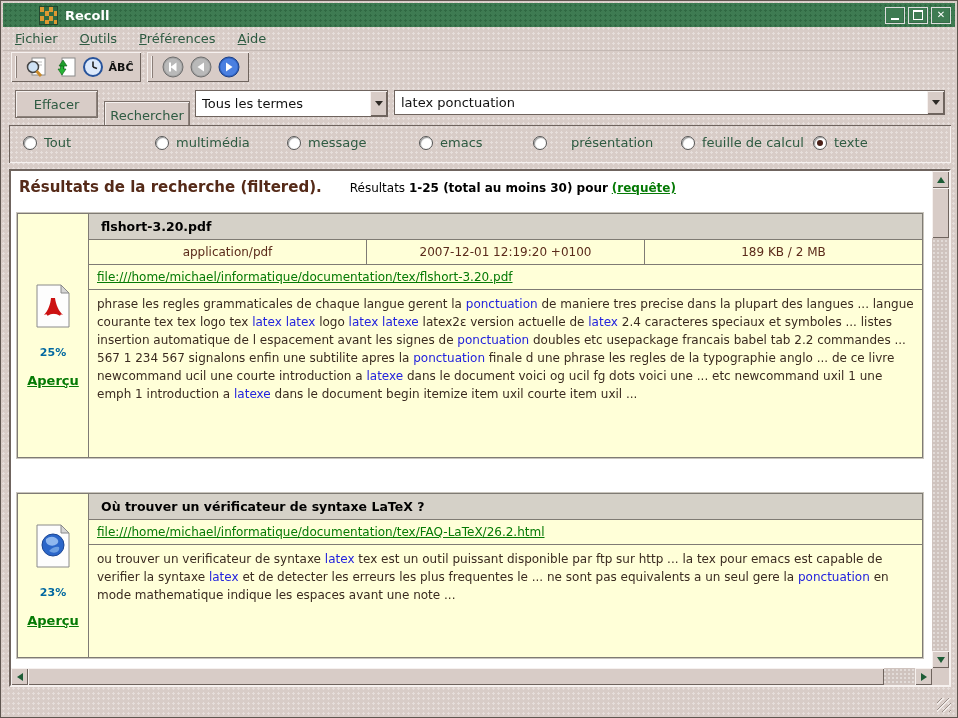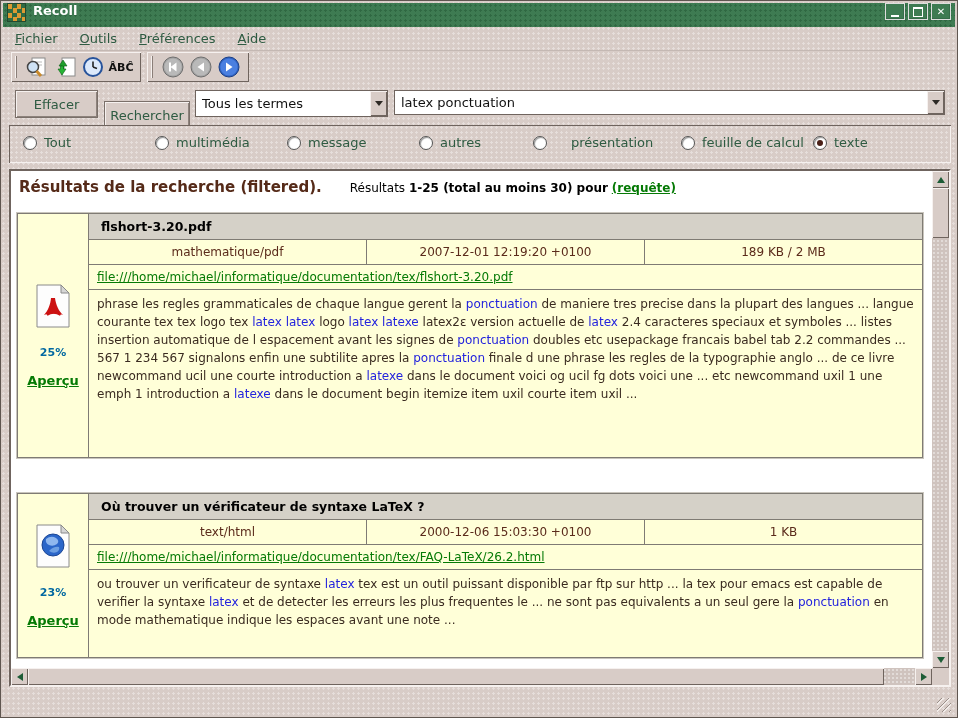--- a/index.html
+++ b/index.html
@@ -6,21 +6,21 @@
     font-family:"DejaVu Sans","Liberation Sans",sans-serif;}
   .window{position:absolute;inset:0;background:#d8ccc7;
     background-image:radial-gradient(circle,rgba(255,255,255,.35) 1px,transparent 1.3px);
     background-size:5px 5px;border:1px solid #5f5650;box-sizing:border-box;}
   .raised{box-shadow:inset 1px 1px 0 #f6f1ef,inset -1px -1px 0 #6f645e;}
   .sunken{box-shadow:inset 1px 1px 0 #6f645e,inset -1px -1px 0 #f6f1ef;}
 
   
   .titlebar{position:absolute;left:2px;top:2px;right:2px;height:24px;background:#3e7b52;
     background-image:radial-gradient(circle,rgba(0,40,10,.22) 1px,transparent 1.2px);
-    background-size:5px 5px;display:flex;align-items:flex-start;}
+    background-size:5px 5px;display:flex;align-items:center;padding-left:32px;}
   .appicon{width:17px;height:17px;margin:0 7px 0 4px;
     background:conic-gradient(#2f6b43 0 25%,#dc9a32 0 50%,#2f6b43 0 75%,#dc9a32 0);
     background-size:9px 9px;border:1px solid #23492f;}
   .apptitle{color:#fff;font-weight:bold;font-size:13px;}
   .winbtns{margin-left:auto;display:flex;gap:3px;padding-right:4px;}
   .winbtn{width:18px;height:15px;background:#3e7b52;border:1px solid #ddd;
     box-shadow:inset -1px -1px 0 #24503454;display:flex;align-items:center;justify-content:center;}
   .glyph-min{width:8px;height:2px;background:#fff;margin-top:8px;}
   .glyph-max{width:8px;height:7px;border:1px solid #fff;border-top-width:2px;}
   .glyph-close{color:#fff;font-size:10px;font-weight:bold;line-height:1;}
@@ -222,21 +222,21 @@
       <div class="radio-item" style="left: 146px;">
         <span class="radio"></span>
         <span>multimédia</span>
       </div>
       <div class="radio-item" style="left: 278px;">
         <span class="radio"></span>
         <span>message</span>
       </div>
       <div class="radio-item" style="left: 410px;">
         <span class="radio"></span>
-        <span>autres</span>
+        <span>emacs</span>
       </div>
       <div class="radio-item" style="left: 524px; gap: 24px;">
         <span class="radio"></span>
         <span>présentation</span>
       </div>
       <div class="radio-item" style="left: 672px;">
         <span class="radio"></span>
         <span>feuille de calcul</span>
       </div>
       <div class="radio-item" style="left: 804px;">
@@ -257,21 +257,21 @@
                 <path d="M27 1 l8 8 h-8 z" fill="#d5d5d5" stroke="#8a8a8a"></path>
                 <path d="M10 31 C14 27 16.5 20 17 14 L21 14 C21.8 21 25 27.5 29 31 C23.5 29 15.5 29 10 31 Z" fill="#cc1111"></path>
                 <path d="M13 31 Q19.5 26.5 26.5 31" fill="none" stroke="#cc1111" stroke-width="2"></path>
               </svg></div>
             <div class="pct">25%</div>
             <a class="apercu">Aperçu</a>
           </div>
           <div class="rright">
             <div class="rtitle">flshort-3.20.pdf</div>
             <div class="rmeta">
-              <div>mathematique/pdf</div>
+              <div>application/pdf</div>
               <div>2007-12-01 12:19:20 +0100</div>
               <div>189 KB / 2 MB</div>
             </div>
             <div class="rurl"><a>file:///home/michael/informatique/documentation/tex/flshort-3.20.pdf</a></div>
             <div class="rsnip"><span>phrase les regles grammaticales de chaque langue gerent la </span><span class="kw">ponctuation</span><span> de maniere tres precise dans la plupart des langues ... langue courante tex tex logo tex </span><span class="kw">latex latex</span><span> logo </span><span class="kw">latex latexe</span><span> latex2ε version actuelle de </span><span class="kw">latex</span><span> 2.4 caracteres speciaux et symboles ... listes insertion automatique de l espacement avant les signes de </span><span class="kw">ponctuation</span><span> doubles etc usepackage francais babel tab 2.2 commandes ... 567 1 234 567 signalons enfin une subtilite apres la </span><span class="kw">ponctuation</span><span> finale d une phrase les regles de la typographie anglo ... de ce livre newcommand ucil une courte introduction a </span><span class="kw">latexe</span><span> dans le document voici og ucil fg dots voici une ... etc newcommand uxil 1 une emph 1 introduction a </span><span class="kw">latexe</span><span> dans le document begin itemize item uxil courte item uxil ...</span></div>
           </div>
         </div>
         <div class="rtable" style="top: 322px; height: 165px;">
           <div class="rleft">
             <div><svg width="38" height="44" viewBox="0 0 38 44">
@@ -280,25 +280,20 @@
                 <circle cx="19" cy="21" r="11" fill="#2b66c9"></circle>
                 <path d="M12 15 q5 -4 10 -1 q4 3 1 6 q-4 3 -8 1 q-4 -2 -3 -6z" fill="#8fb7ee"></path>
                 <path d="M15 27 q4 3 8 1 q3 -2 2 -5 q-5 -1 -10 4z" fill="#6d9fe2"></path>
                 <circle cx="19" cy="21" r="11" fill="none" stroke="#1c4693"></circle>
               </svg></div>
             <div class="pct">23%</div>
             <a class="apercu">Aperçu</a>
           </div>
           <div class="rright">
             <div class="rtitle">Où trouver un vérificateur de syntaxe LaTeX ?</div>
-            <div class="rmeta">
-              <div>text/html</div>
-              <div>2000-12-06 15:03:30 +0100</div>
-              <div>1 KB</div>
-            </div>
             <div class="rurl"><a>file:///home/michael/informatique/documentation/tex/FAQ-LaTeX/26.2.html</a></div>
             <div class="rsnip"><span>ou trouver un verificateur de syntaxe </span><span class="kw">latex</span><span> tex est un outil puissant disponible par ftp sur http ... la tex pour emacs est capable de verifier la syntaxe </span><span class="kw">latex</span><span> et de detecter les erreurs les plus frequentes le ... ne sont pas equivalents a un seul gere la </span><span class="kw">ponctuation</span><span> en mode mathematique indique les espaces avant une note ...</span></div>
           </div>
         </div>
       </div>
 
     <div class="vsb">
       <div class="sb-btn" style="top:0;left:0;">
           <div class="tri-up"></div>
         </div>

